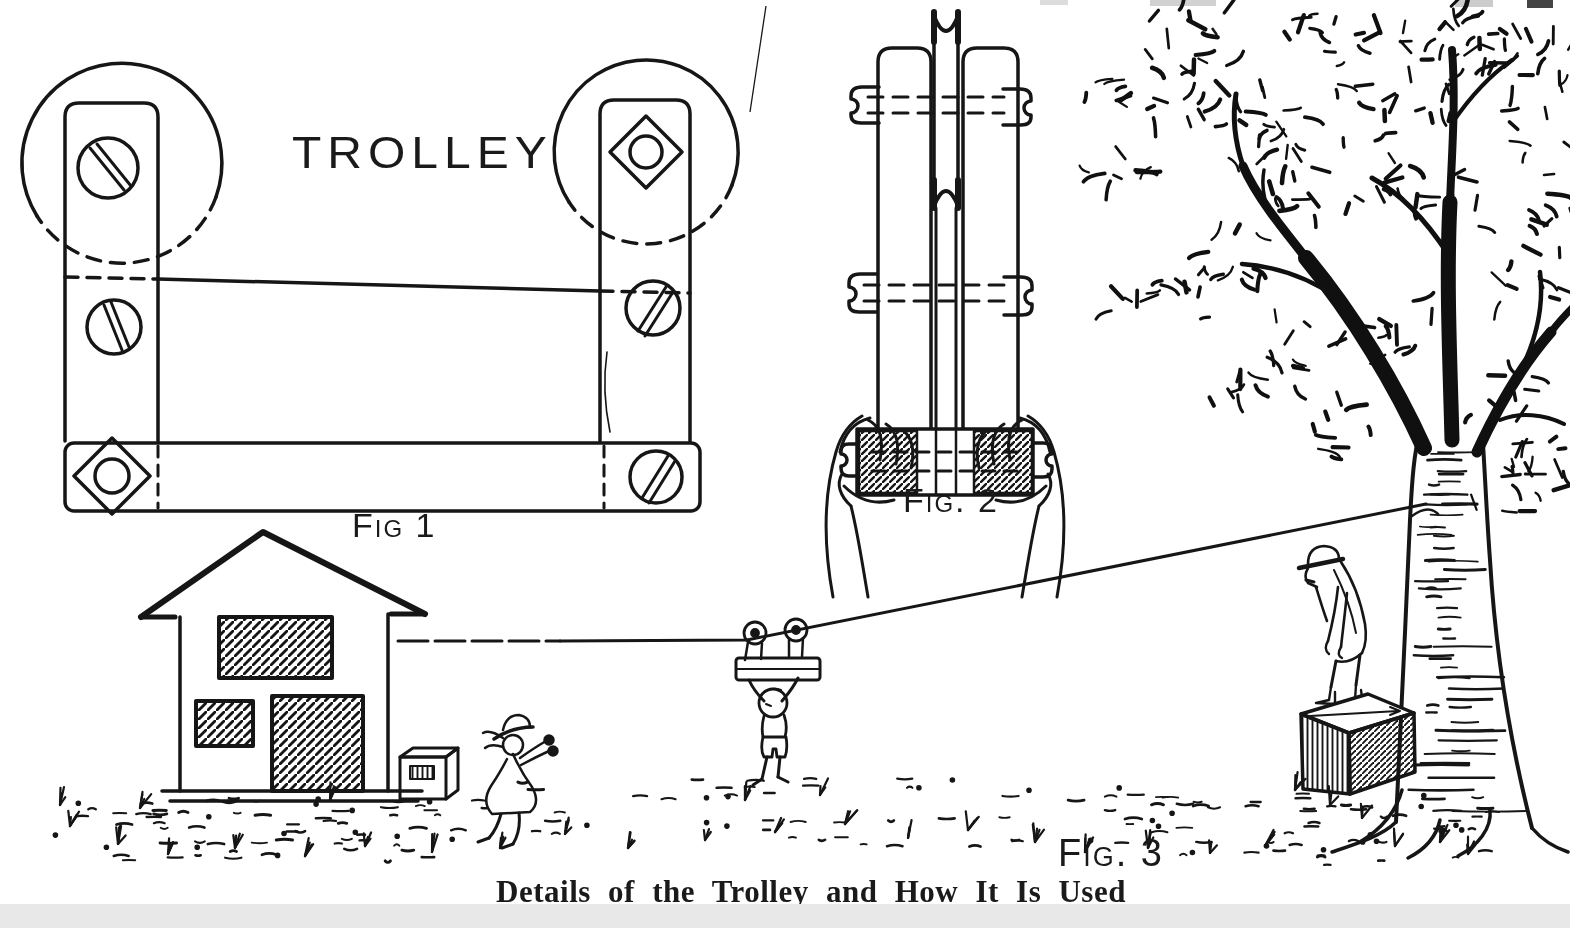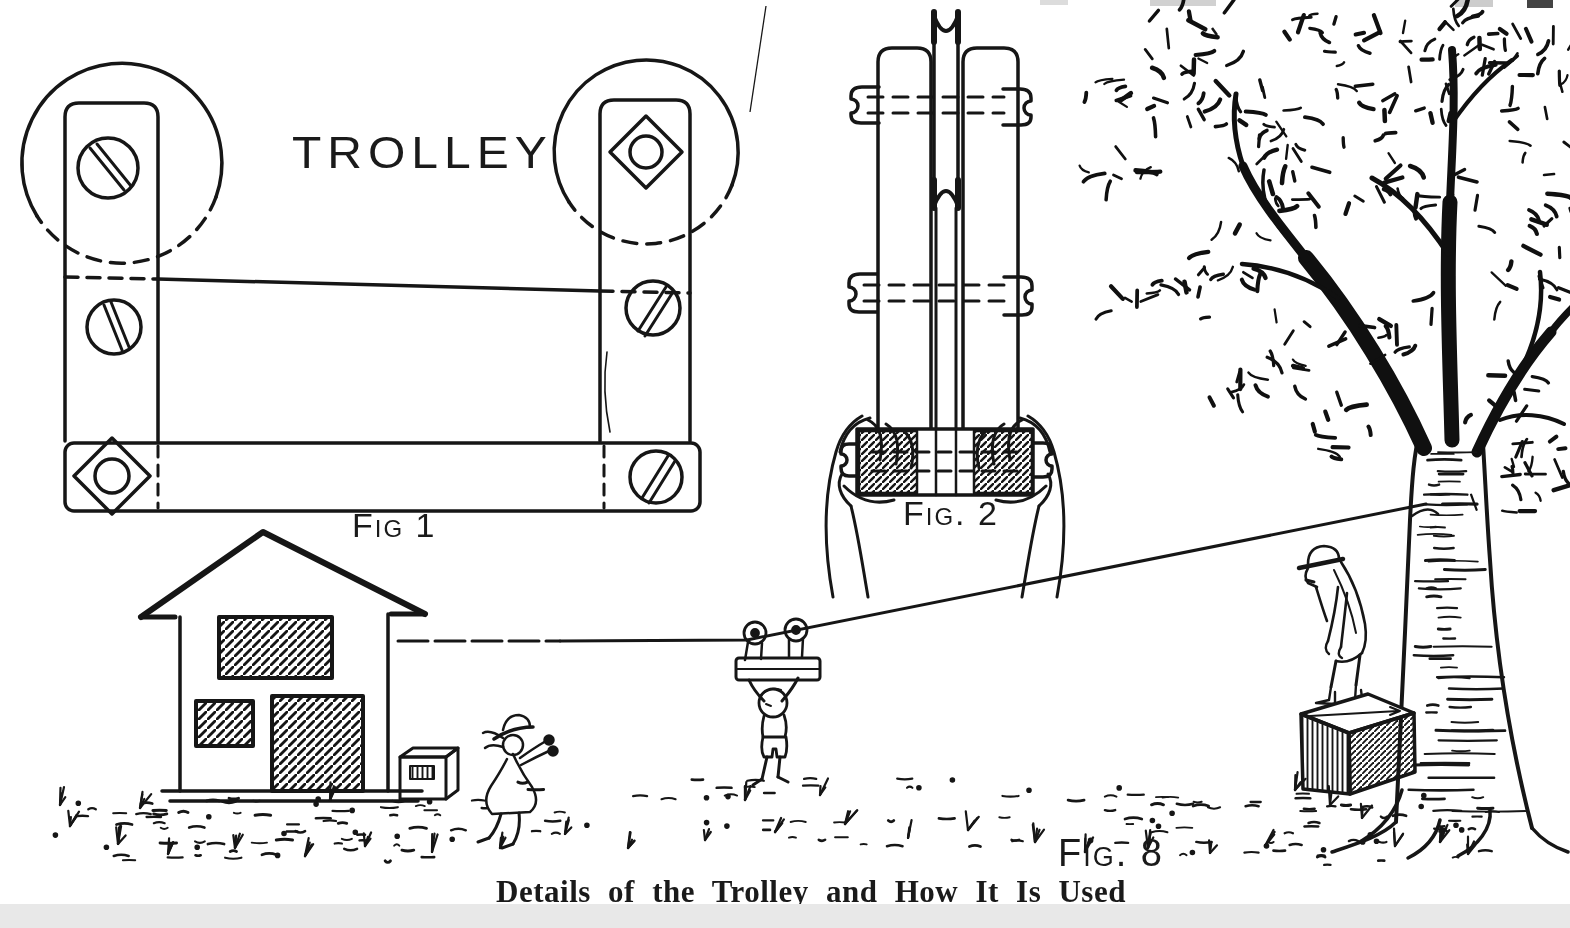--- a/index.html
+++ b/index.html
@@ -12,21 +12,21 @@
   .trolley-title{
     left:292px;top:128px;font-family:"Liberation Sans",sans-serif;
     font-size:48px;font-weight:500;letter-spacing:6px;transform:scaleY(0.92);
     transform-origin:top left;
   }
   .figlabel{
     font-family:"Liberation Sans",sans-serif;font-weight:400;
     font-variant:small-caps;letter-spacing:2px;
   }
   .fig1-label{left:352px;top:506px;font-size:34px;}
-  .fig2-label{left:903px;top:494px;font-size:34px;}
+  .fig2-label{left:903px;top:481px;font-size:34px;}
   .fig3-label{left:1058px;top:832px;font-size:38px;}
   .caption{
     left:0;top:874px;width:1570px;text-align:center;
     font-family:"Liberation Serif",serif;font-weight:700;font-size:31px;
     word-spacing:9px;letter-spacing:0.5px;transform:translateX(26px);
   }
 </style>
 </head>
 <body>
 
@@ -915,16 +915,16 @@
           <circle cx="1461.7" cy="829.9" r="1.3" fill="#161616"></circle>
           <circle cx="1423.8" cy="795.6" r="1.3" fill="#161616"></circle>
         </g>
     <path d="M 598 918 l 9 1" stroke-width="2.5"></path>
   </g>
 </svg>
 
 <div class="txt trolley-title">TROLLEY</div>
 <div class="txt figlabel fig1-label">Fig 1</div>
 <div class="txt figlabel fig2-label">Fig. 2</div>
-<div class="txt figlabel fig3-label">Fig. 8</div>
+<div class="txt figlabel fig3-label">Fig. 3</div>
 <div class="txt caption">Details of the Trolley and How It Is Used</div>
 
 </div>
 
 </body></html>

